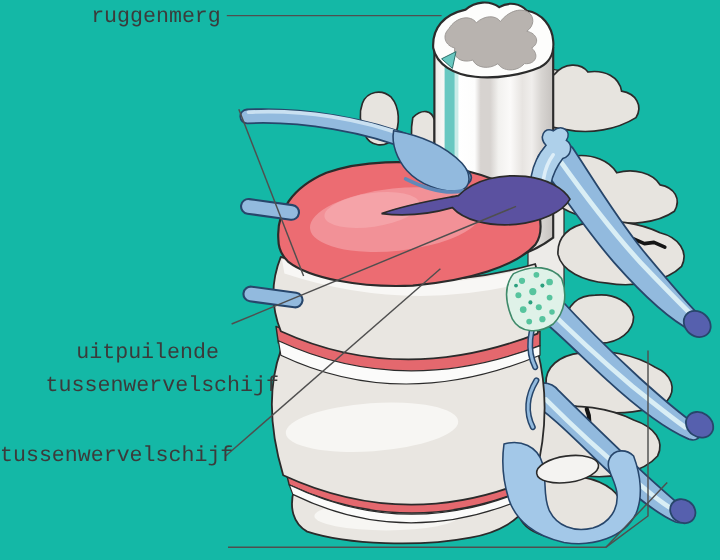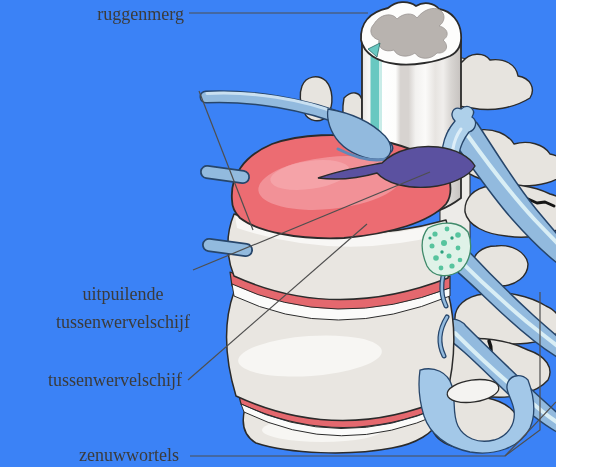--- a/index.html
+++ b/index.html
@@ -1,18 +1,18 @@
 <!DOCTYPE html>
 <html><head>
 <meta charset="utf-8">
 <style>
   html,body{margin:0;padding:0;background:#fff;}
   .stage{
-    position:relative;width:556px;height:467px;background:#3b82f6;overflow:hidden;
-    font-family:Liberation Serif, serif;
+    position:relative;width:600px;height:467px;background:#14b8a6;overflow:hidden;
+    font-family:Liberation Mono, monospace;
   }
   .stage svg{position:absolute;left:0;top:0;}
   .lbl{
     position:absolute;font-size:18px;color:#3b3b3b;line-height:22px;white-space:nowrap;
   }
   .lbl.right{text-align:right;}
   .lbl.center{text-align:center;white-space:normal;line-height:28px;}
 </style>
 </head>
 <body>
@@ -165,14 +165,13 @@
   <div class="lbl right" style="left:0;top:3px;width:184px;">ruggenmerg</div>
 
 
   <div class="lbl center" style="left:38px;top:252px;width:170px;margin-top:28px;">
     <div>uitpuilende</div>
     <div>tussenwervelschijf</div>
   </div>
 
   <div class="lbl right" style="left:0;top:369px;width:182px;">tussenwervelschijf</div>
 
-  <div class="lbl right" style="left:0;top:444px;width:179px;">zenuwwortels</div>
 </div>
 
 </body></html>

